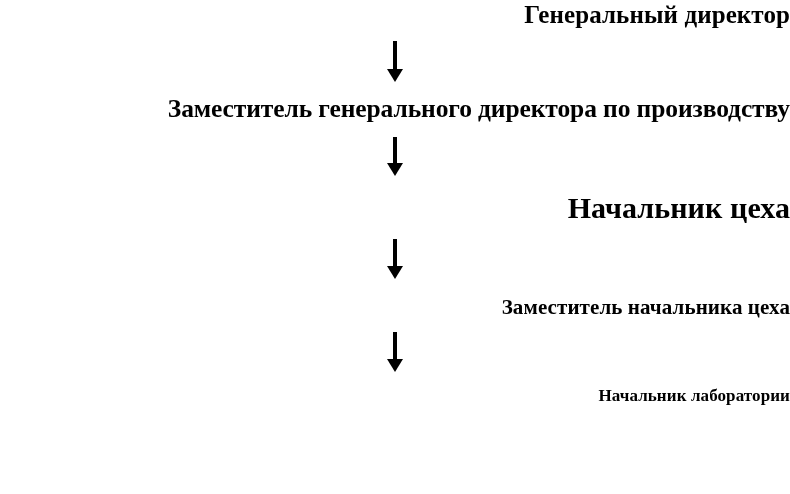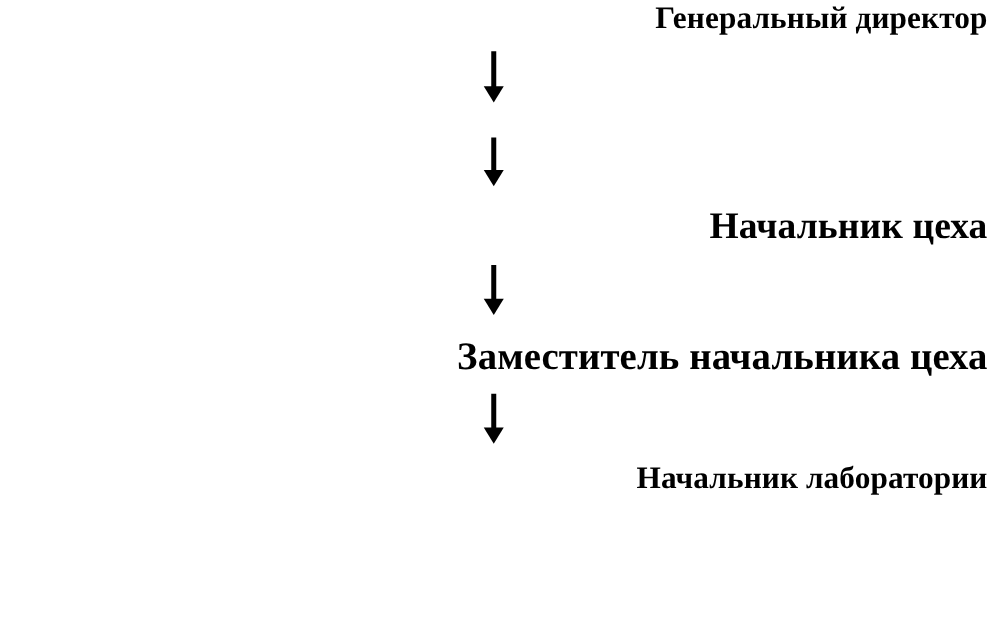--- a/index.html
+++ b/index.html
@@ -28,22 +28,22 @@
     width: 100%;
     text-align: right;
     font-weight: bold;
     line-height: 1.05;
     white-space: nowrap;
     letter-spacing: 0.1px;
   }
   .node-0 { font-size: 25px; }
   .node-1 { font-size: 25.5px; letter-spacing: -0.1px; }
   .node-2 { font-size: 30px; }
-  .node-3 { font-size: 31px; }
-  .node-4 { font-size: 25px; }
+  .node-3 { font-size: 21px; }
+  .node-4 { font-size: 17px; }
 
   .arrow {
     width: 16px;
     display: flex;
     flex-direction: column;
     align-items: center;
     justify-content: flex-start;
   }
   .arrow .shaft {
     width: 4px;
@@ -78,20 +78,21 @@
 <div class="diagram">
 
   <div class="node node-0">Генеральный директор</div>
 
   <div class="arrow arrow-0">
     <div class="shaft"></div>
     <div class="head"></div>
   </div>
   <div class="gap-0"></div>
 
+  <div class="node node-1">Заместитель генерального директора по производству</div>
 
   <div class="arrow arrow-1">
     <div class="shaft"></div>
     <div class="head"></div>
   </div>
   <div class="gap-1"></div>
 
   <div class="node node-2">Начальник цеха</div>
 
   <div class="arrow arrow-2">

